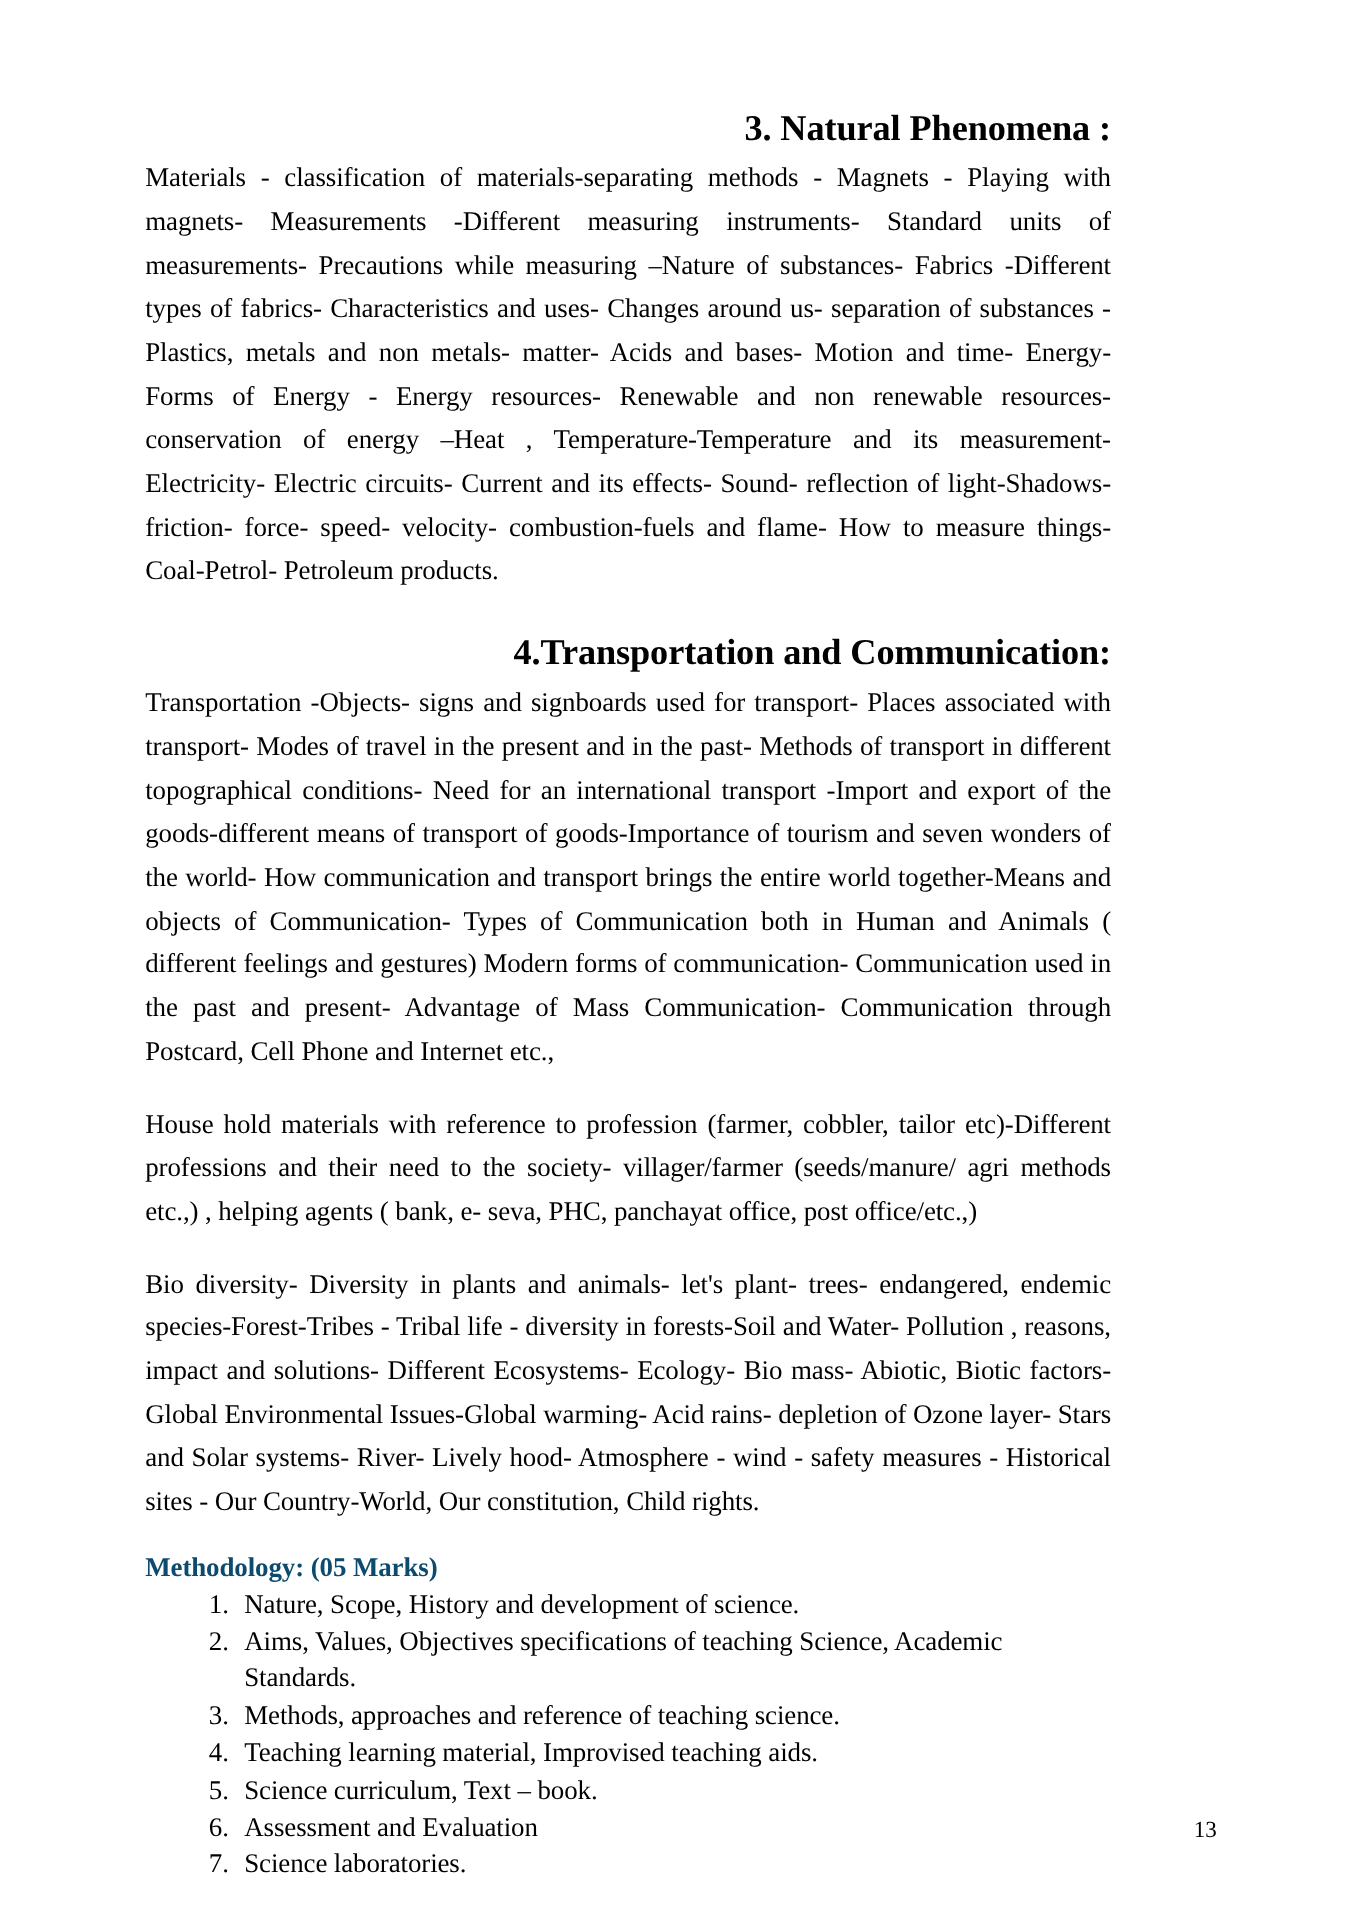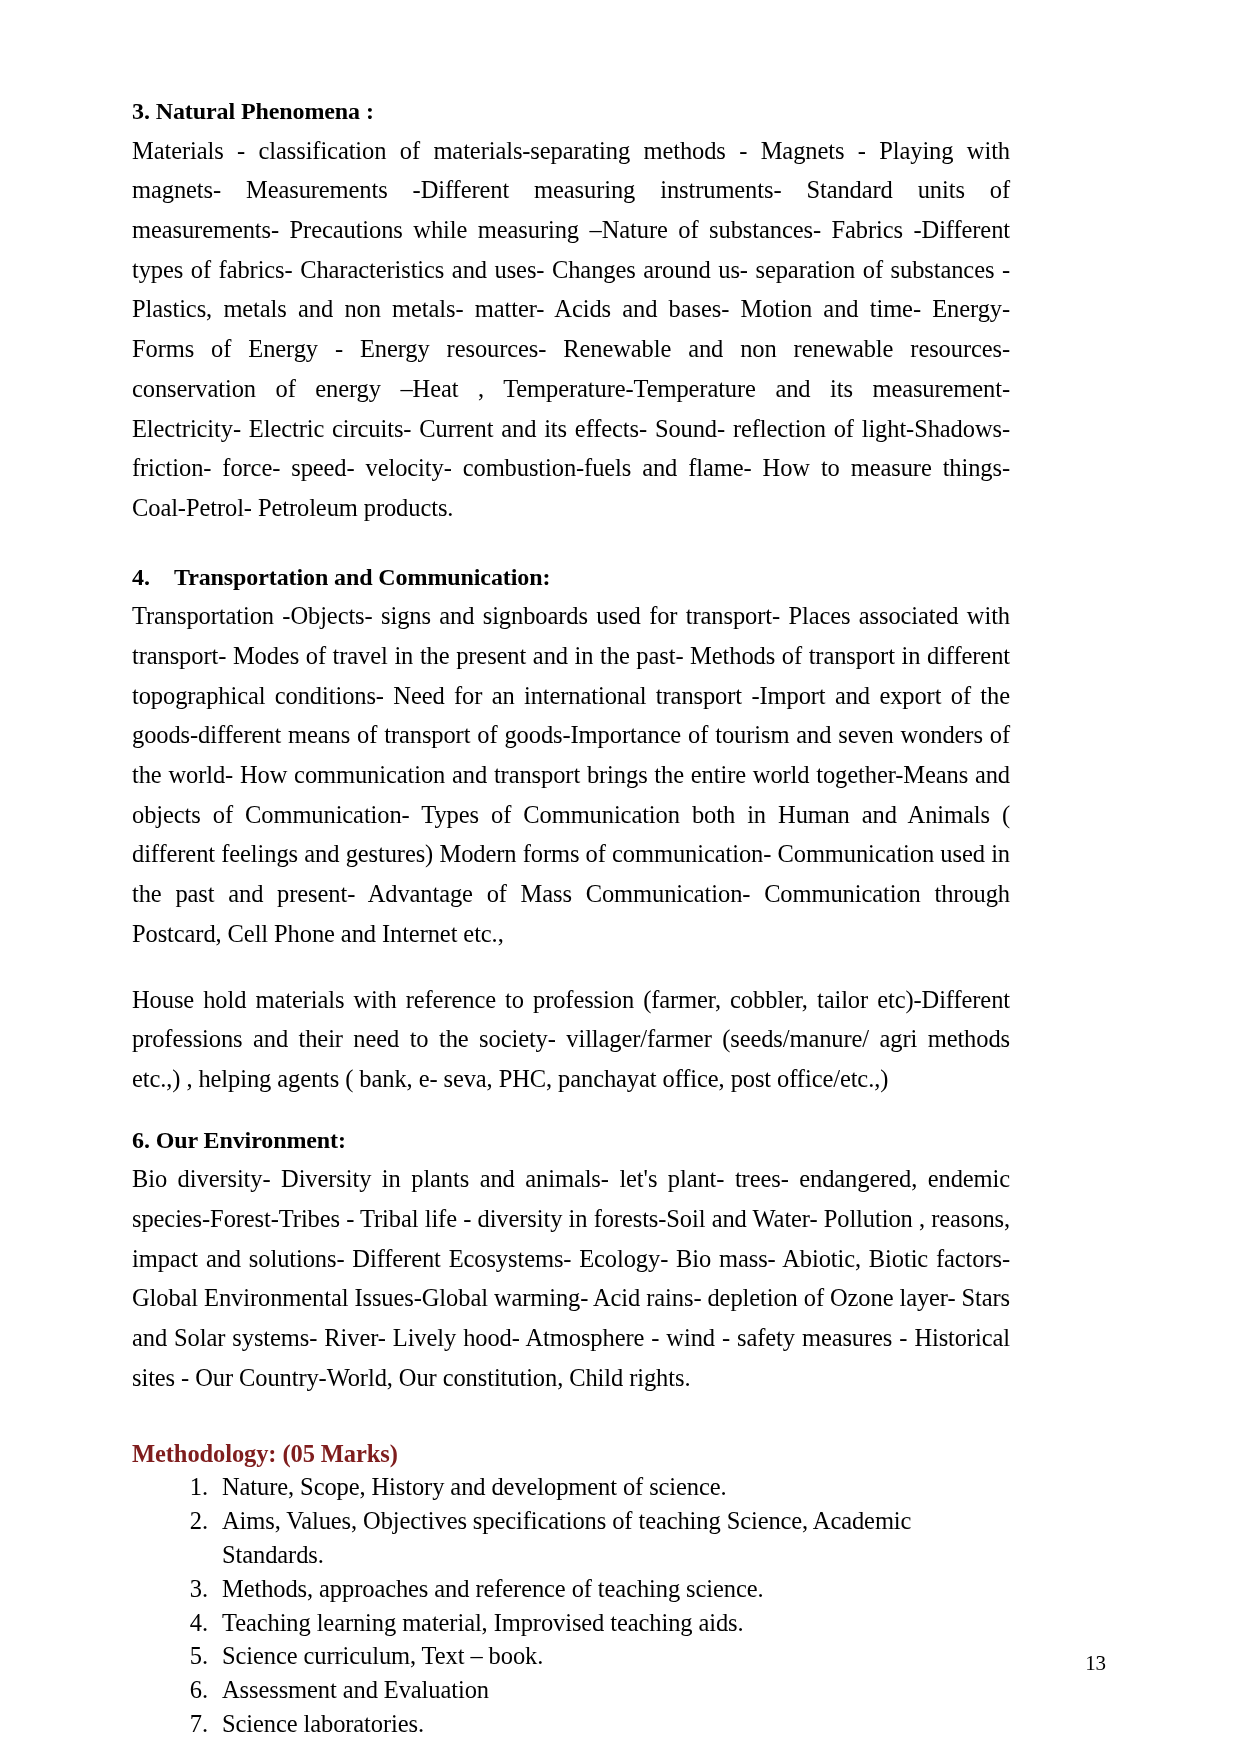--- a/index.html
+++ b/index.html
@@ -18,45 +18,46 @@
     background: #ffffff;
     box-sizing: border-box;
     padding: 96px 118px 60px 132px;
     overflow: hidden;
   }
   .doc-body {
     width: 878px;
   }
   .sec-heading {
     font-weight: bold;
-    font-size: 24px;
+    font-size: 33px;
     line-height: 1.28;
     margin: 0 0 4px 0;
     letter-spacing: -0.1px;
+    text-align: right;
   }
   .sec-heading.tabbed .num {
     display: inline-block;
     min-width: 42px;
   }
   .para {
     font-size: 24.5px;
     line-height: 1.62;
     text-align: justify;
     text-justify: inter-word;
     margin: 0;
     letter-spacing: -0.1px;
     font-family: Liberation Serif, serif;
   }
   .gap-lg { height: 34px; }
   .gap-md { height: 26px; }
   .methodology-heading {
     font-weight: bold;
     font-size: 24.5px;
-    color: #7f1d1d;
-    margin: 17px 0 2px 0;
+    color: #0c4a6e;
+    margin: 0 0 2px 0;
     letter-spacing: -0.1px;
   }
   ol.method-list {
     margin: 0;
     padding-left: 82px;
     font-size: 24.5px;
     line-height: 1.38;
     list-style-position: outside;
     list-style-type: decimal;
   }
@@ -85,21 +86,20 @@
 
     <h2 class="sec-heading tabbed"><span class="num">4.</span><span>Transportation and Communication:</span></h2>
     <p class="para">Transportation -Objects- signs and signboards used for transport- Places associated with transport- Modes of travel in the present and in the past- Methods of transport in different topographical conditions- Need for an international transport -Import and export of the goods-different means of transport of goods-Importance of tourism and seven wonders of the world- How communication and transport brings the entire world together-Means and objects of Communication- Types of Communication both in Human and Animals ( different feelings and gestures) Modern forms of communication- Communication used in the past and present- Advantage of Mass Communication- Communication through Postcard, Cell Phone and Internet etc.,</p>
 
     <div class="gap-md"></div>
 
     <p class="para">House hold materials with reference to profession (farmer, cobbler, tailor etc)-Different professions and their need to the society- villager/farmer (seeds/manure/ agri methods etc.,) , helping agents ( bank, e- seva, PHC, panchayat office, post office/etc.,)</p>
 
     <div class="gap-md"></div>
 
-    <h2 class="sec-heading">6. Our Environment:</h2>
     <p class="para">Bio diversity- Diversity in plants and animals- let's plant- trees- endangered, endemic species-Forest-Tribes - Tribal life - diversity in forests-Soil and Water- Pollution , reasons, impact and solutions- Different Ecosystems- Ecology- Bio mass- Abiotic, Biotic factors- Global Environmental Issues-Global warming- Acid rains- depletion of Ozone layer- Stars and Solar systems- River- Lively hood- Atmosphere - wind - safety measures - Historical sites - Our Country-World, Our constitution, Child rights.</p>
 
     <div class="gap-md"></div>
 
     <h3 class="methodology-heading">Methodology: (05 Marks)</h3>
 
     <ol class="method-list">
       <li>Nature, Scope, History and development of science.</li>
       <li>Aims, Values, Objectives specifications of teaching Science, Academic Standards.</li>
       <li>Methods, approaches and reference of teaching science.</li>

